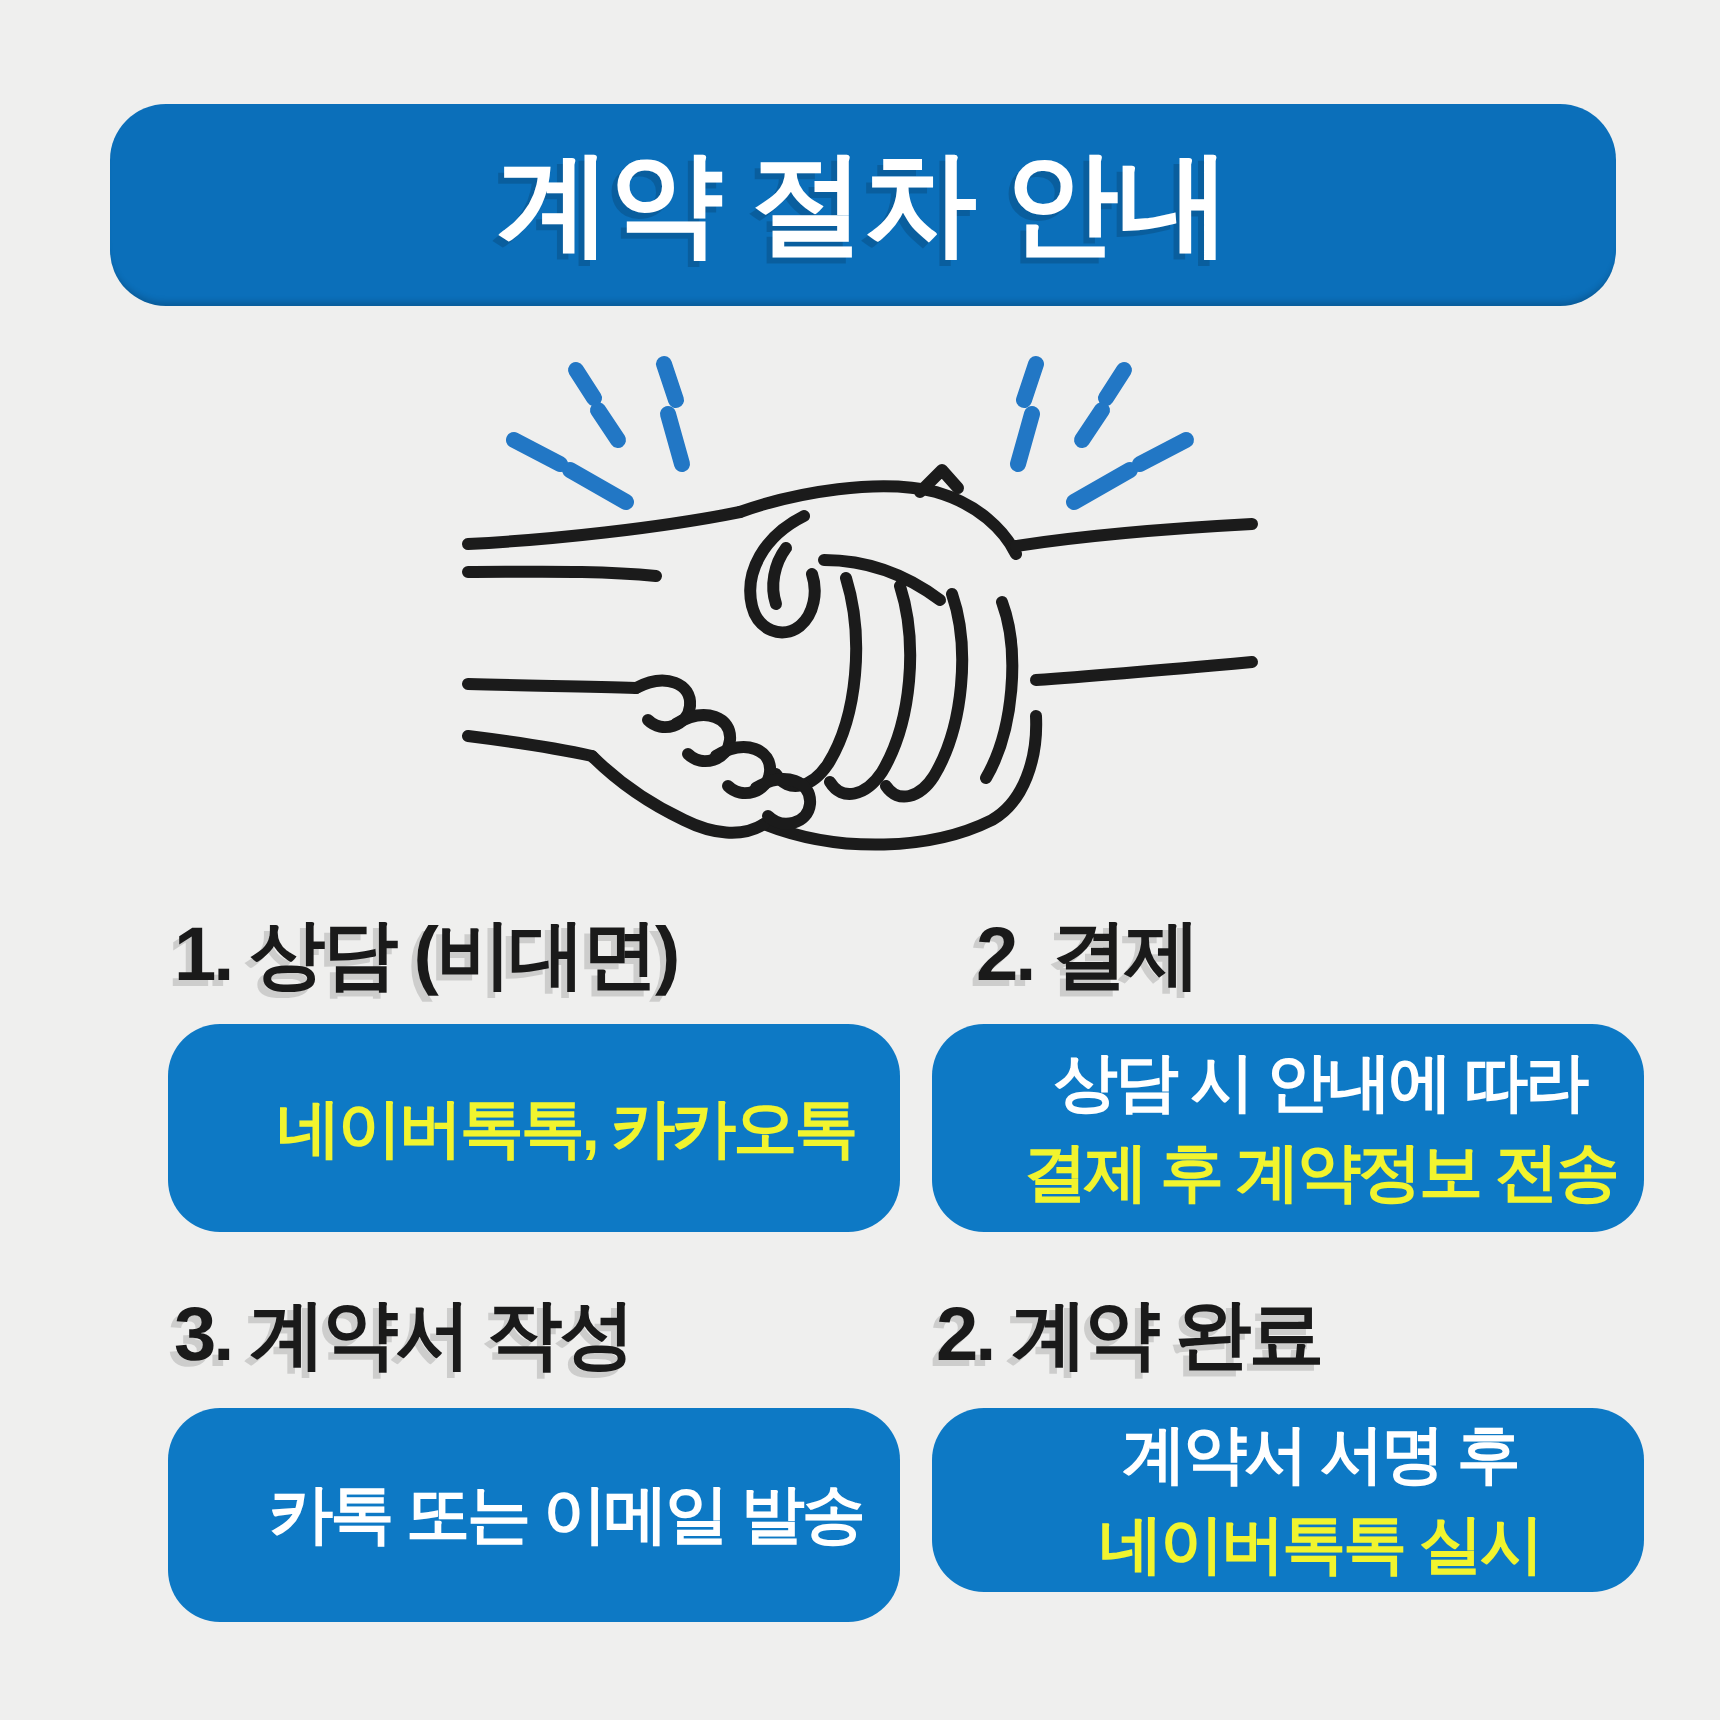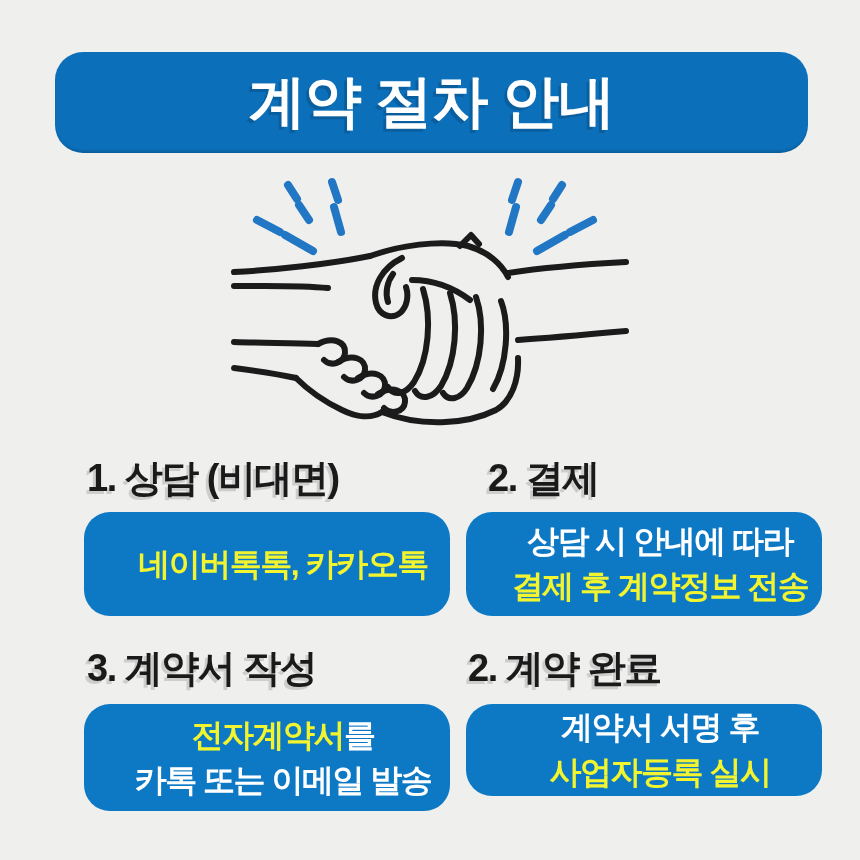--- a/index.html
+++ b/index.html
@@ -128,21 +128,20 @@
   <div class="step-title t4">2. 계약 완료</div>
 
   <div class="step-box b1">
       <div class="box-line"><span class="hl">네이버톡톡, 카카오톡</span></div>
     </div>
   <div class="step-box b2">
       <div class="box-line"><span class="wt">상담 시 안내에 따라</span></div>
       <div class="box-line"><span class="hl">결제 후 계약정보 전송</span></div>
     </div>
   <div class="step-box b3">
-      <div class="box-line"><span class="hl">전자계약서</span><span class="wt">를</span></div>
       <div class="box-line"><span class="wt">카톡 또는 이메일 발송</span></div>
     </div>
   <div class="step-box b4">
       <div class="box-line"><span class="wt">계약서 서명 후</span></div>
-      <div class="box-line"><span class="hl">사업자등록 실시</span></div>
+      <div class="box-line"><span class="hl">네이버톡톡 실시</span></div>
     </div>
 
 </div>
 
 </body></html>

